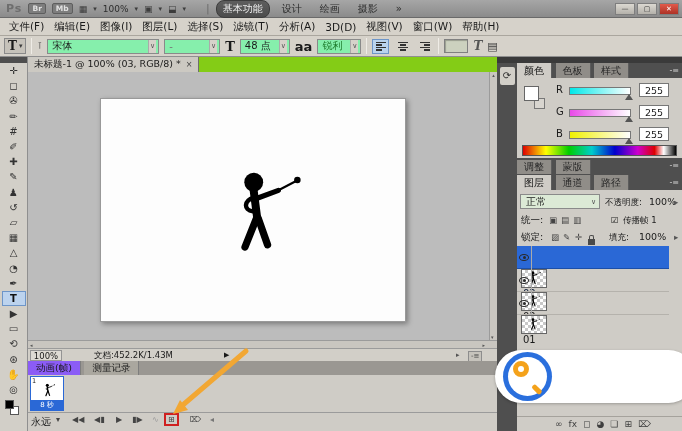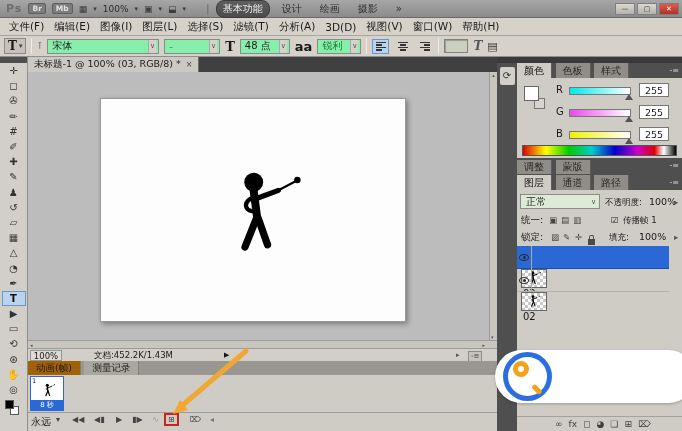--- a/index.html
+++ b/index.html
@@ -60,21 +60,21 @@
   .toolbar .hdr { height:6px; background:#4e4e4e; }
   .tool { width:24px; height:15.2px; margin:0 auto; display:flex; align-items:center;
           justify-content:center; font-size:10px; color:#333; }
   .tool.active { background:#bcd3ee; border:1px solid #6d95c8; color:#111; font-weight:bold; }
   .swatches { position:relative; width:24px; height:18px; margin:2px auto 0; }
   .swatches .bg { position:absolute; left:8px; top:7px; width:9px; height:9px; background:#fff; border:1px solid #555; }
   .swatches .fg { position:absolute; left:3px; top:1px; width:9px; height:9px; background:#000; border:1px solid #555; }
 
   
   .docarea { position:absolute; left:28px; top:57px; width:469px; height:374px; }
-  .tabbar { position:absolute; left:0; top:0; width:469px; height:15px; background:#404040; }
+  .tabbar { position:absolute; left:0; top:0; width:469px; height:15px; background:#84cc16; }
   .doctab { display:inline-flex; align-items:center; gap:5px; height:15px; padding:0 6px;
             background:#ccc9c2; border-right:1px solid #6e6e6e; font-size:9.5px; }
   .doctab .x { font-size:8px; color:#444; }
   .canvaszone { position:absolute; left:0; top:15px; width:461px; height:268px; background:#bcbcbc; }
   .canvas { position:absolute; left:72px; top:26px; width:306px; height:224px; background:#fdfdfd;
             border:1px solid #999; box-shadow:2px 2px 5px rgba(0,0,0,.35); }
   .vscroll { position:absolute; left:461px; top:15px; width:8px; height:268px; background:#c9c6c0;
              border-left:1px solid #9b9b9b; font-size:5px; color:#555; text-align:center; }
   .vscroll .dn { position:absolute; bottom:0; left:1px; }
   .hscroll { position:absolute; left:0; top:283px; width:469px; height:8px; background:#c9c6c0;
@@ -82,21 +82,21 @@
   .statusbar { position:absolute; left:0; top:291px; width:469px; height:13px; background:#d2cfc8;
                border-top:1px solid #9b9b9b; font-size:9px; }
   .zoombox { position:absolute; left:2px; top:1px; width:32px; height:11px; background:#dedbd4;
              border:1px solid #949494; text-align:center; line-height:10px; font-size:8.5px; }
   .docinfo { position:absolute; left:66px; top:1px; font-size:8.5px; }
   .chip { background:#c6c3bc; border:1px solid #8d8d8d; font-size:7px; color:#444;
           padding:0 2px; line-height:9px; }
   .animtabs { position:absolute; left:0; top:304px; width:469px; height:14px; background:#9a9792; }
   .atab { display:inline-block; height:14px; padding:0 8px; font-size:9.5px; line-height:14px;
           background:#aaa79f; border-right:1px solid #7e7e7e; }
-  .atab.active { background:#a16207; }
+  .atab.active { background:#8b5cf6; }
   .animbody { position:absolute; left:0; top:318px; width:469px; height:37px; background:#cfccc6; }
   .frame { position:absolute; left:2px; top:1px; width:34px; height:35px; border:1px solid #2a68d6;
            background:#fff; }
   .frame .num { position:absolute; left:1px; top:0; font-size:6.5px; }
   .frame .delay { position:absolute; left:0; bottom:0; width:100%; height:10px; background:#2a68d6;
                   color:#fff; font-size:7px; text-align:center; line-height:10px; }
   .controls { position:absolute; left:0; top:355px; width:469px; height:16px; background:#cfccc6;
               border-top:1px solid #9b9b9b; font-size:8px; color:#444; }
   .ctl { position:absolute; top:2px; font-size:8px; color:#444; }
   .redbox { border:2px solid #cf2020; padding:0 2px; }
@@ -476,20 +476,31 @@
           <span class="eyecell">
               <span class="eye"></span>
             </span>
           <span class="thumb26 checker">
             <svg width="16" height="13" viewBox="0 0 110 120">
                 <use href="#stickman"></use>
               </svg>
           </span>
           <span class="lname">02</span>
         </div>
+        <div class="lrow" style="top:102px">
+          <span class="eyecell">
+              <span class="eye"></span>
+            </span>
+          <span class="thumb26 checker">
+            <svg width="16" height="13" viewBox="0 0 110 120">
+                <use href="#stickman"></use>
+              </svg>
+          </span>
+          <span class="lname">01</span>
+        </div>
 
         <div class="pfooter">
           <span>∞</span>
           <span>fx</span>
           <span>◻</span>
           <span>◕</span>
           <span>❏</span>
           <span>⊞</span>
           <span>⌦</span>
         </div>

